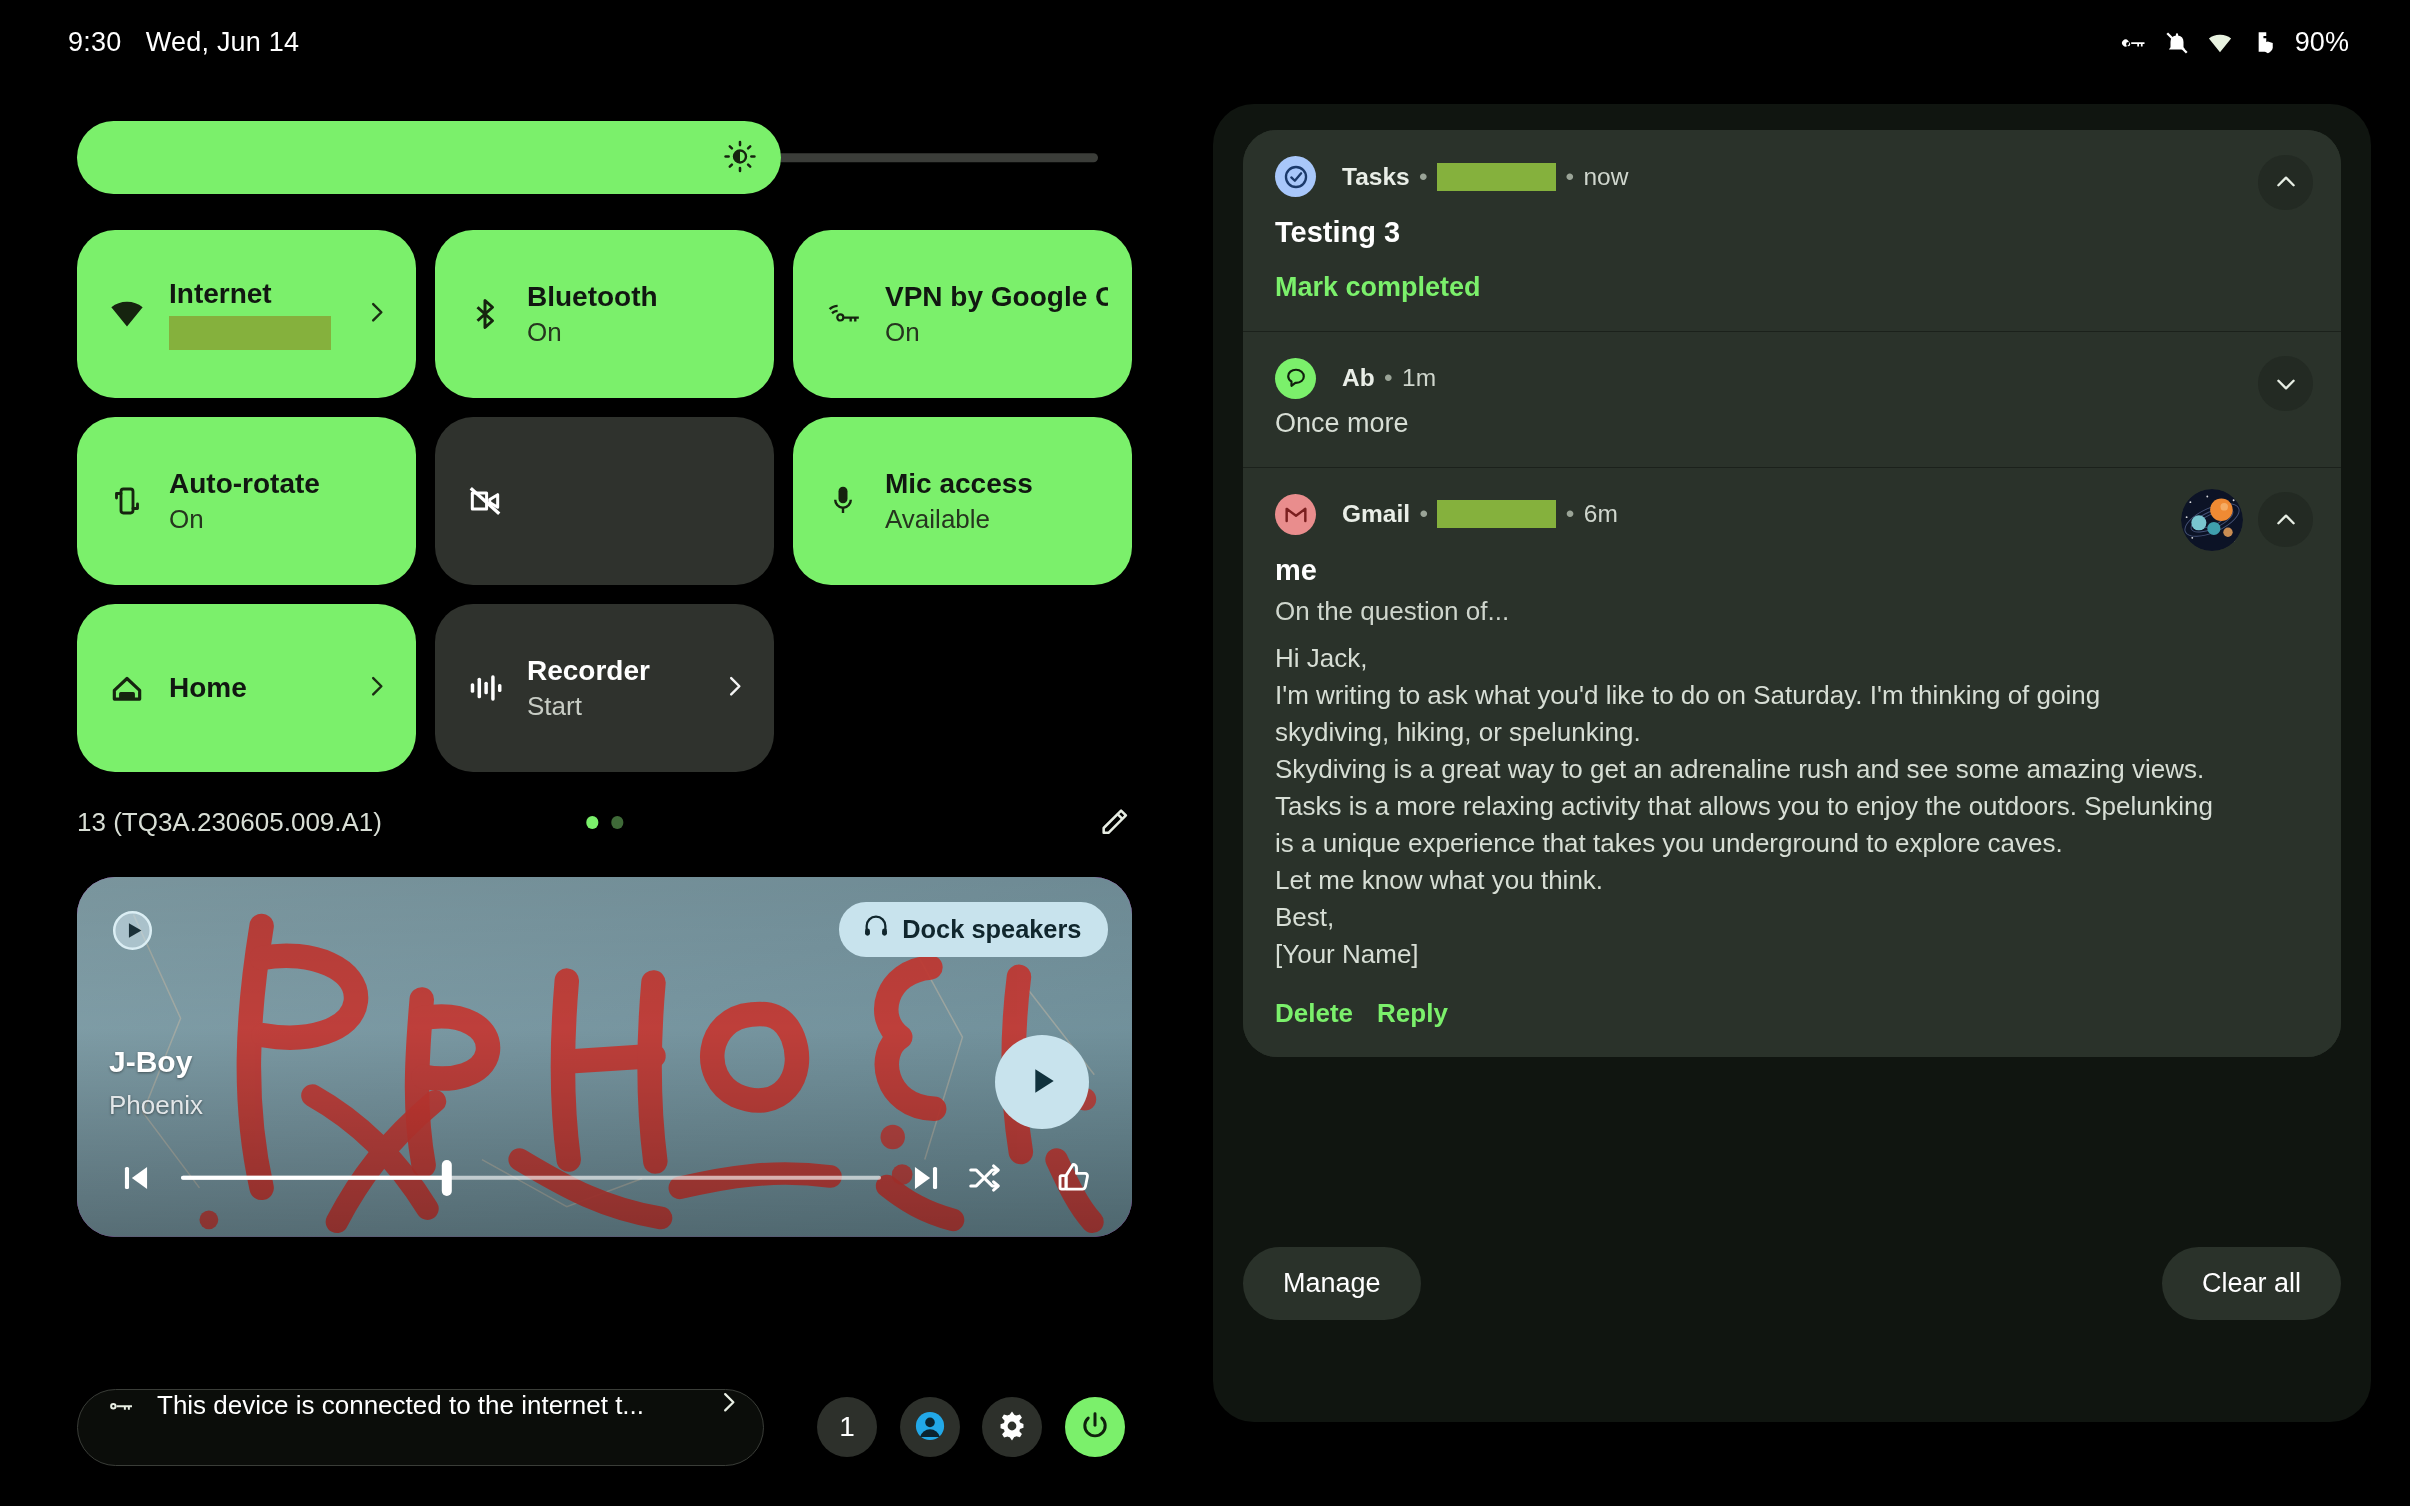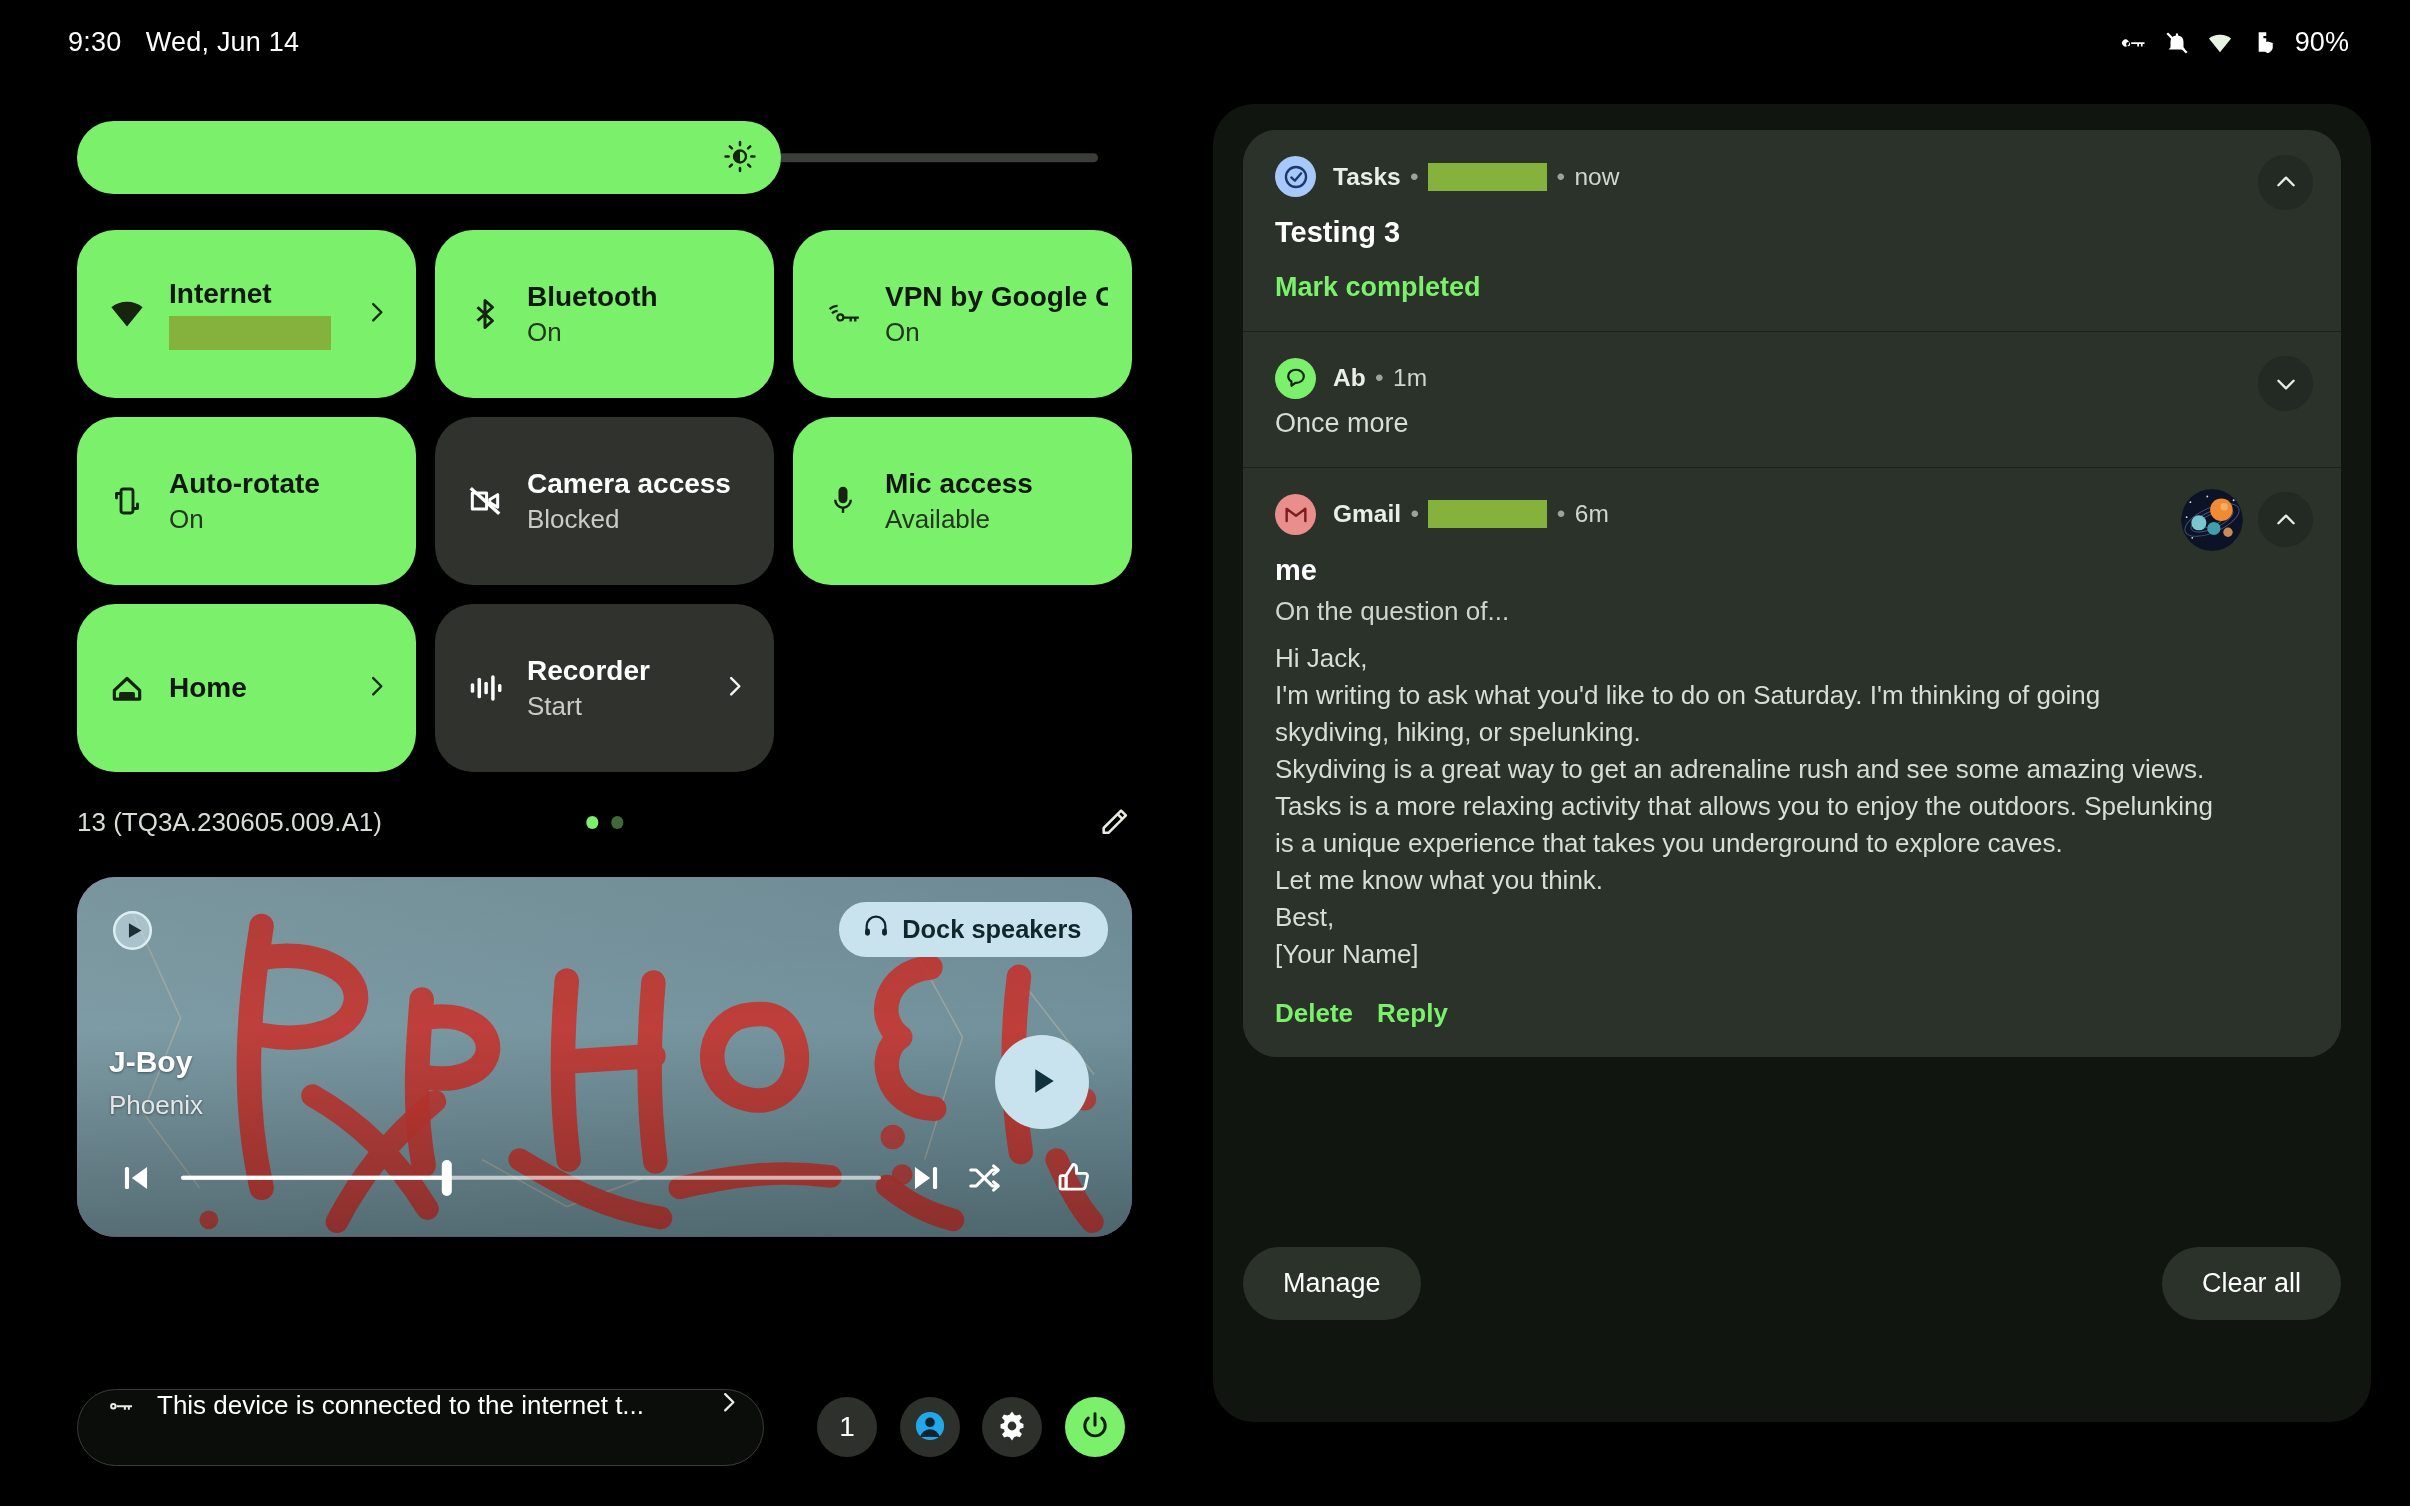--- a/index.html
+++ b/index.html
@@ -125,21 +125,21 @@
 
   
   .notif-panel {
     position: absolute; left: 1213px; top: 104px; width: 1158px; height: 1318px;
     border-radius: 41px; background: #101510;
   }
   .notif-stack { position: absolute; left: 30px; top: 26px; width: 1098px;
                  border-radius: 34px; overflow: hidden; background: #2a322a; }
   .notif { position: relative; background: #2a322a; padding: 26px 32px 28px 32px; }
   .notif + .notif { border-top: 1.9px solid #1b211b; }
-  .n-head { display: flex; align-items: center; gap: 17px; }
+  .n-head { display: flex; align-items: center; gap: 26px; }
   .n-appicon { flex: 0 0 auto; width: 41px; height: 41px; border-radius: 50%;
                display: flex; align-items: center; justify-content: center; }
   .n-meta { display: flex; align-items: center; gap: 9.4px; color: #cfd6cd; font-size: 24.5px;
             white-space: nowrap; }
   .n-app { font-weight: bold; color: #e9eee7; }
   .n-sep { color: #9aa497; }
   .n-redact { display: inline-block; width: 119px; height: 28px; background: #85b13d; }
   .n-expand { position: absolute; right: 28px; top: 24.5px; width: 55px; height: 55px;
               border-radius: 27px; background: #232a23; display: flex;
               align-items: center; justify-content: center; }
@@ -278,24 +278,20 @@
         </span>
       </div>
 
       <div class="tile off">
         <span class="t-ico">
           <svg width="38" height="38" viewBox="0 0 24 24" fill="none" stroke="#fff" stroke-width="1.9" stroke-linejoin="round">
             <path d="M4 7h9v10H4z"></path>
               <polygon points="15,11 20,8 20,16 15,13"></polygon>
               <line x1="3" y1="4" x2="21" y2="20" stroke-width="2.1"></line>
           </svg>
-        </span>
-        <span class="t-txt">
-          <div class="t-label">Camera access</div>
-          <div class="t-sub">Blocked</div>
         </span>
       </div>
 
       <div class="tile on">
         <span class="t-ico">
           <svg width="36" height="36" viewBox="0 0 24 24" fill="#16240f">
             <rect x="9" y="2.5" width="6" height="11" rx="3"></rect>
             <path d="M6 11.2h1.6a4.4 4.4 0 0 0 8.8 0H18a6 6 0 0 1-5.2 5.9V20h-1.6v-2.9A6 6 0 0 1 6 11.2z"></path>
           </svg>
         </span>

